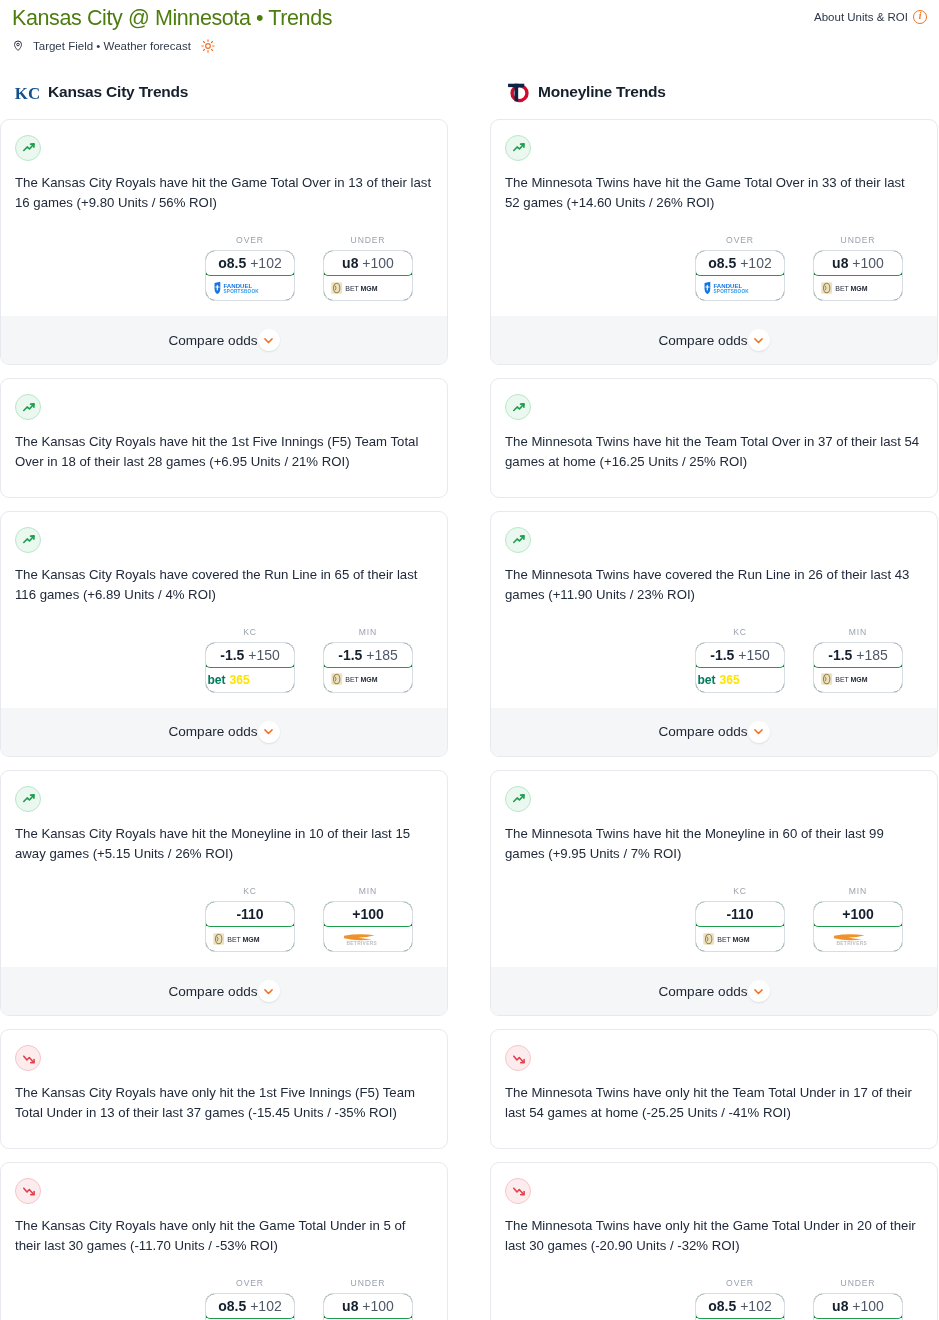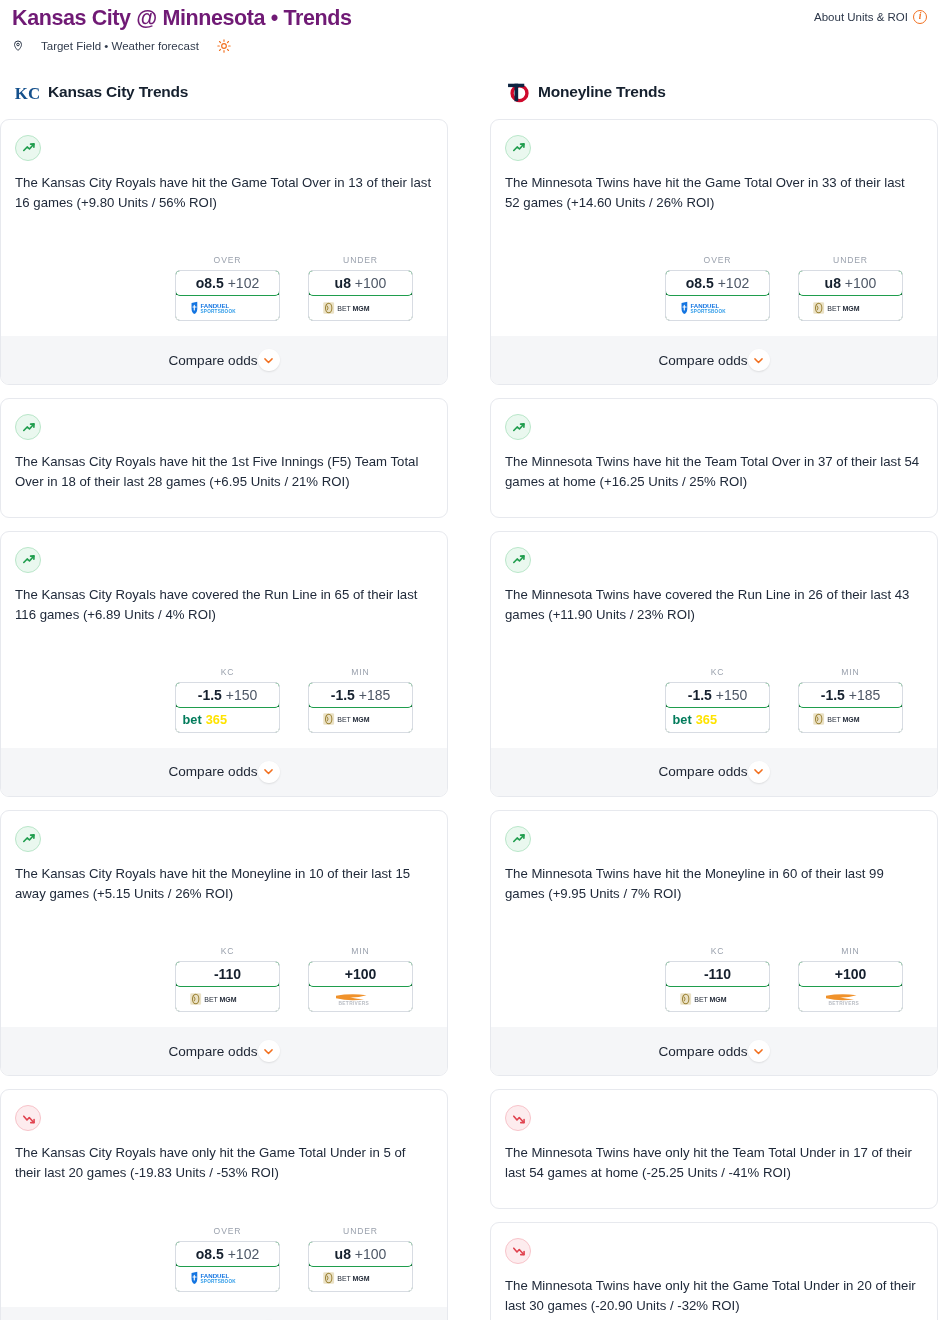--- a/index.html
+++ b/index.html
@@ -9,39 +9,39 @@
     font-family: "Liberation Sans", sans-serif;
     color: #1d2533;
   }
   body { padding: 0 0 10px 0; }
 
   
   .page-header { padding: 6px 12px 0 12px; position: relative; }
   .title-row { display: flex; align-items: flex-start; justify-content: space-between; }
   .page-title {
     font-size: 21.5px;
-    font-weight: 700;
+    font-weight: 400;
     letter-spacing: -0.4px;
-    color: #701a75;
+    color: #4d7c0f;
     line-height: 1.2;
   }
   .about-link {
     display: flex; align-items: center; gap: 5px;
     font-size: 11.5px; color: #2b3648; white-space: nowrap;
     padding-top: 4px; cursor: pointer;
   }
   .info-icon {
     width: 14px; height: 14px; border-radius: 50%;
     border: 1.4px solid #f2701f; color: #f2701f;
     font-size: 9.5px; font-weight: 700; font-style: italic;
     display: flex; align-items: center; justify-content: center;
     line-height: 1; font-family: "Liberation Serif", serif;
   }
   .venue-row {
-    display: flex; align-items: center; gap: 17px;
+    display: flex; align-items: center; gap: 9px;
     font-size: 11.5px; color: #313b4c; margin-top: 7px;
   }
   .pin-icon { width: 12px; height: 13px; flex: 0 0 auto; }
   .sun-icon { width: 14px; height: 14px; flex: 0 0 auto; margin-left: 1px; }
 
   
   .columns {
     display: flex; gap: 42px;
     padding: 26px 0 0 0;
     align-items: flex-start;
@@ -78,27 +78,27 @@
   .trend-text {
     font-size: 13.2px; line-height: 1.53; color: #202a3a;
     padding-top: 1px;
   }
 
   
   .odds-row {
     display: flex; justify-content: flex-end; gap: 28px;
     margin-top: 22px; padding-right: 20px;
   }
-  .odds-cell { width: 105px; margin-top: 20px; }
+  .odds-cell { width: 90px; }
   .odds-label {
     font-size: 8.6px; letter-spacing: 0.85px; color: #9aa1ad;
     text-align: center; margin-bottom: 5px; text-transform: uppercase;
   }
   .odds-box {
-    border: 1px solid #d8dce3; border-radius: 5px; overflow: hidden; background: #14532d;
+    border: 1px solid #d8dce3; border-radius: 10px; overflow: hidden; background: #14532d;
   }
   .odds-value {
     border: 1.4px solid #1f9d4d; border-radius: 5px;
     margin: -1px; padding: 4px 2px;
     text-align: center; font-size: 14px; font-weight: 700; color: #15202e;
     background: #fff; position: relative; z-index: 1;
   }
   .odds-value .price { font-weight: 400; color: #4d5766; }
   .book-strip {
     height: 25px; display: flex; align-items: center; justify-content: center;
@@ -312,29 +312,40 @@
         </div>
         <div class="compare-bar">
           <span class="compare-label">Compare odds</span>
           <span class="chev-circle">
             <svg viewBox="0 0 20 20" width="13" height="13">
               <path d="M4.5 7.5 L10 13 L15.5 7.5" fill="none" stroke="#f2701f" stroke-width="2.2" stroke-linecap="round" stroke-linejoin="round"></path>
             </svg>
           </span>
         </div>
       </div>
-      <div class="card">
+      <div class="card pad-bottom">
         <div class="trend-head">
           <span class="trend-badge down">
             <svg viewBox="0 0 18 18" width="17" height="17">
               <path d="M4 6.6 L7.4 10.6 L9.8 8 L14.6 13.2" fill="none" stroke="#e0434f" stroke-width="1.7" stroke-linecap="round" stroke-linejoin="round"></path>
               <path d="M11.4 13.4 L14.9 13.4 L14.9 10" fill="none" stroke="#e0434f" stroke-width="1.7" stroke-linecap="round" stroke-linejoin="round"></path>
             </svg>
           </span>
-          <span class="trend-text">The Kansas City Royals have only hit the Game Total Under in 5 of their last 20 games (-19.83 Units / -53% ROI)</span>
+          <span class="trend-text">The Kansas City Royals have only hit the 1st Five Innings (F5) Team Total Under in 13 of their last 37 games (-15.45 Units / -35% ROI)</span>
+        </div>
+      </div>
+      <div class="card">
+        <div class="trend-head">
+          <span class="trend-badge down">
+            <svg viewBox="0 0 18 18" width="17" height="17">
+              <path d="M4 6.6 L7.4 10.6 L9.8 8 L14.6 13.2" fill="none" stroke="#e0434f" stroke-width="1.7" stroke-linecap="round" stroke-linejoin="round"></path>
+              <path d="M11.4 13.4 L14.9 13.4 L14.9 10" fill="none" stroke="#e0434f" stroke-width="1.7" stroke-linecap="round" stroke-linejoin="round"></path>
+            </svg>
+          </span>
+          <span class="trend-text">The Kansas City Royals have only hit the Game Total Under in 5 of their last 30 games (-11.70 Units / -53% ROI)</span>
         </div>
         <div class="odds-row">
           <div class="odds-cell">
             <div class="odds-label">OVER</div>
             <div class="odds-box">
               <div class="odds-value"><span>o8.5</span> <span class="price">+102</span></div>
               <div class="book-strip">
                 <svg class="book-logo" viewBox="0 0 120 22">
                   <path d="M4 3 L13 1 L13 12 Q13 18 8.5 20.5 Q4 18 4 12 Z" fill="#1475e1"></path>
                   <path d="M6.2 9.5 h5 M8.3 6.8 v7.4" stroke="#fff" stroke-width="1.8" stroke-linecap="round"></path>

